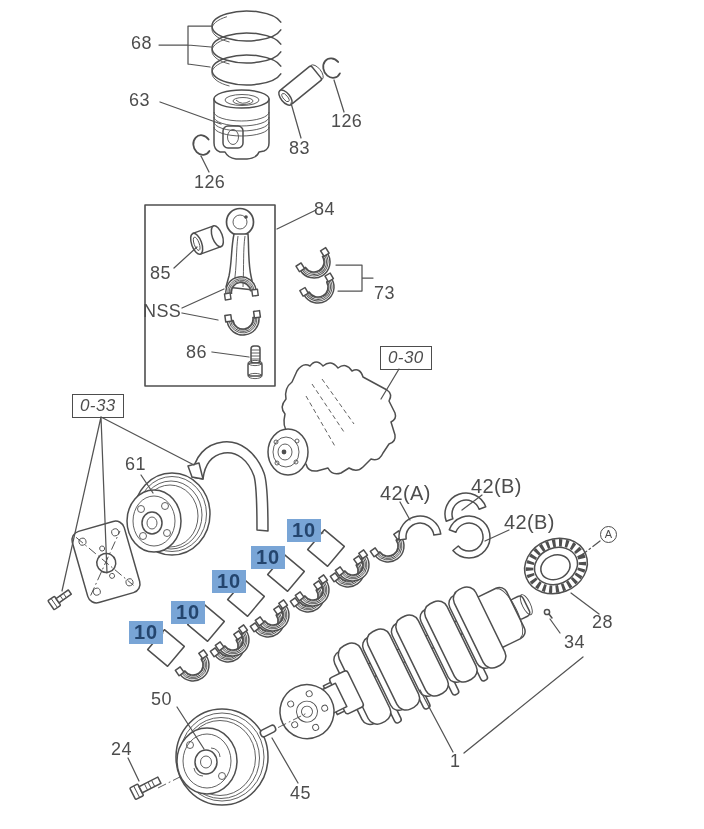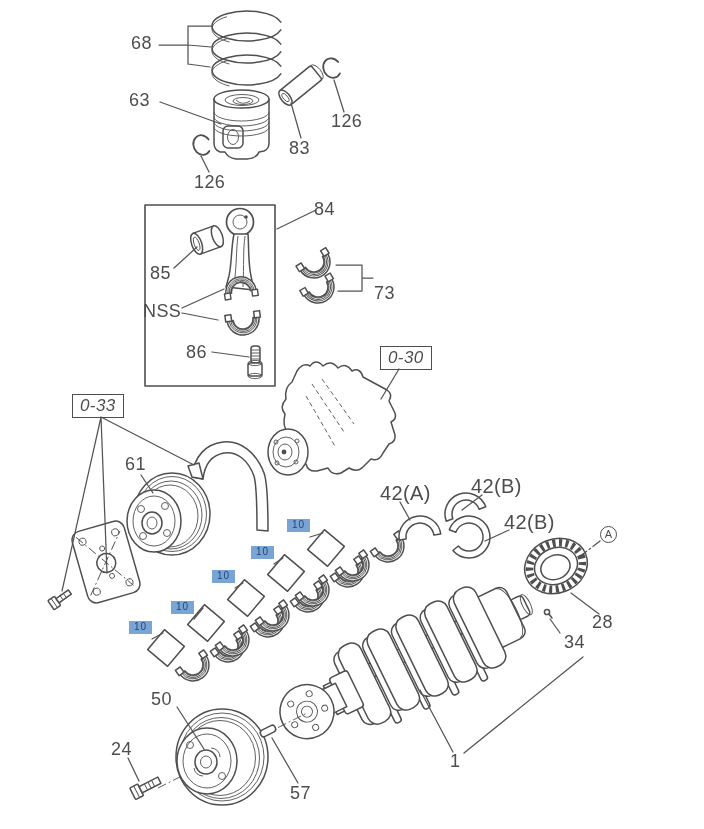--- a/index.html
+++ b/index.html
@@ -10,21 +10,21 @@
   .sf{stroke:#4f4f4f;stroke-width:1.5;fill:#ffffff;stroke-linejoin:round;stroke-linecap:round;}
   .thin{stroke:#4f4f4f;stroke-width:0.9;fill:none;}
   .lead{stroke:#545454;stroke-width:1.25;fill:none;stroke-linecap:round;}
   .dash{stroke-dasharray:4.5 3;}
   .dashdot{stroke-dasharray:9 3 1.8 3;}
   .fillg{fill:#4f4f4f;stroke:none;}
   .callout{position:absolute;color:#4d4d4d;font-size:18px;line-height:1.05;
            letter-spacing:.4px;white-space:nowrap;cursor:default;}
   .small{font-size:20px;}
   .boxed{border:1.6px solid #4d4d4d;padding:2px 7px;font-size:17px;cursor:pointer;font-style:italic;}
-  .hl{background:#79a5d6;color:#24456e;font-weight:normal;font-size:10px;
+  .hl{background:#79a5d6;color:#24456e;font-weight:bold;font-size:20px;
       padding:1px 5px;letter-spacing:1px;cursor:pointer;}
   .circled{border:1.5px solid #4d4d4d;border-radius:50%;width:15px;height:15px;
            font-size:11px;display:flex;align-items:center;justify-content:center;
            padding:0;letter-spacing:0;}
 </style>
 </head>
 <body>
 
 <div id="stage">
 
@@ -313,16 +313,16 @@
 <span class="callout circled" style="left:600px;top:526px">A</span>
 <span class="callout" style="left:592px;top:613px">28</span>
 <span class="callout" style="left:564px;top:633px">34</span>
 <span class="callout hl" style="left:129px;top:621px">10</span>
 <span class="callout hl" style="left:171px;top:601px">10</span>
 <span class="callout hl" style="left:212px;top:570px">10</span>
 <span class="callout hl" style="left:251px;top:546px">10</span>
 <span class="callout hl" style="left:287px;top:519px">10</span>
 <span class="callout" style="left:151px;top:690px">50</span>
 <span class="callout" style="left:111px;top:740px">24</span>
-<span class="callout" style="left:290px;top:784px">57</span>
+<span class="callout" style="left:290px;top:784px">45</span>
 <span class="callout" style="left:450px;top:752px">1</span>
 
 </div>
 
 </body></html>

